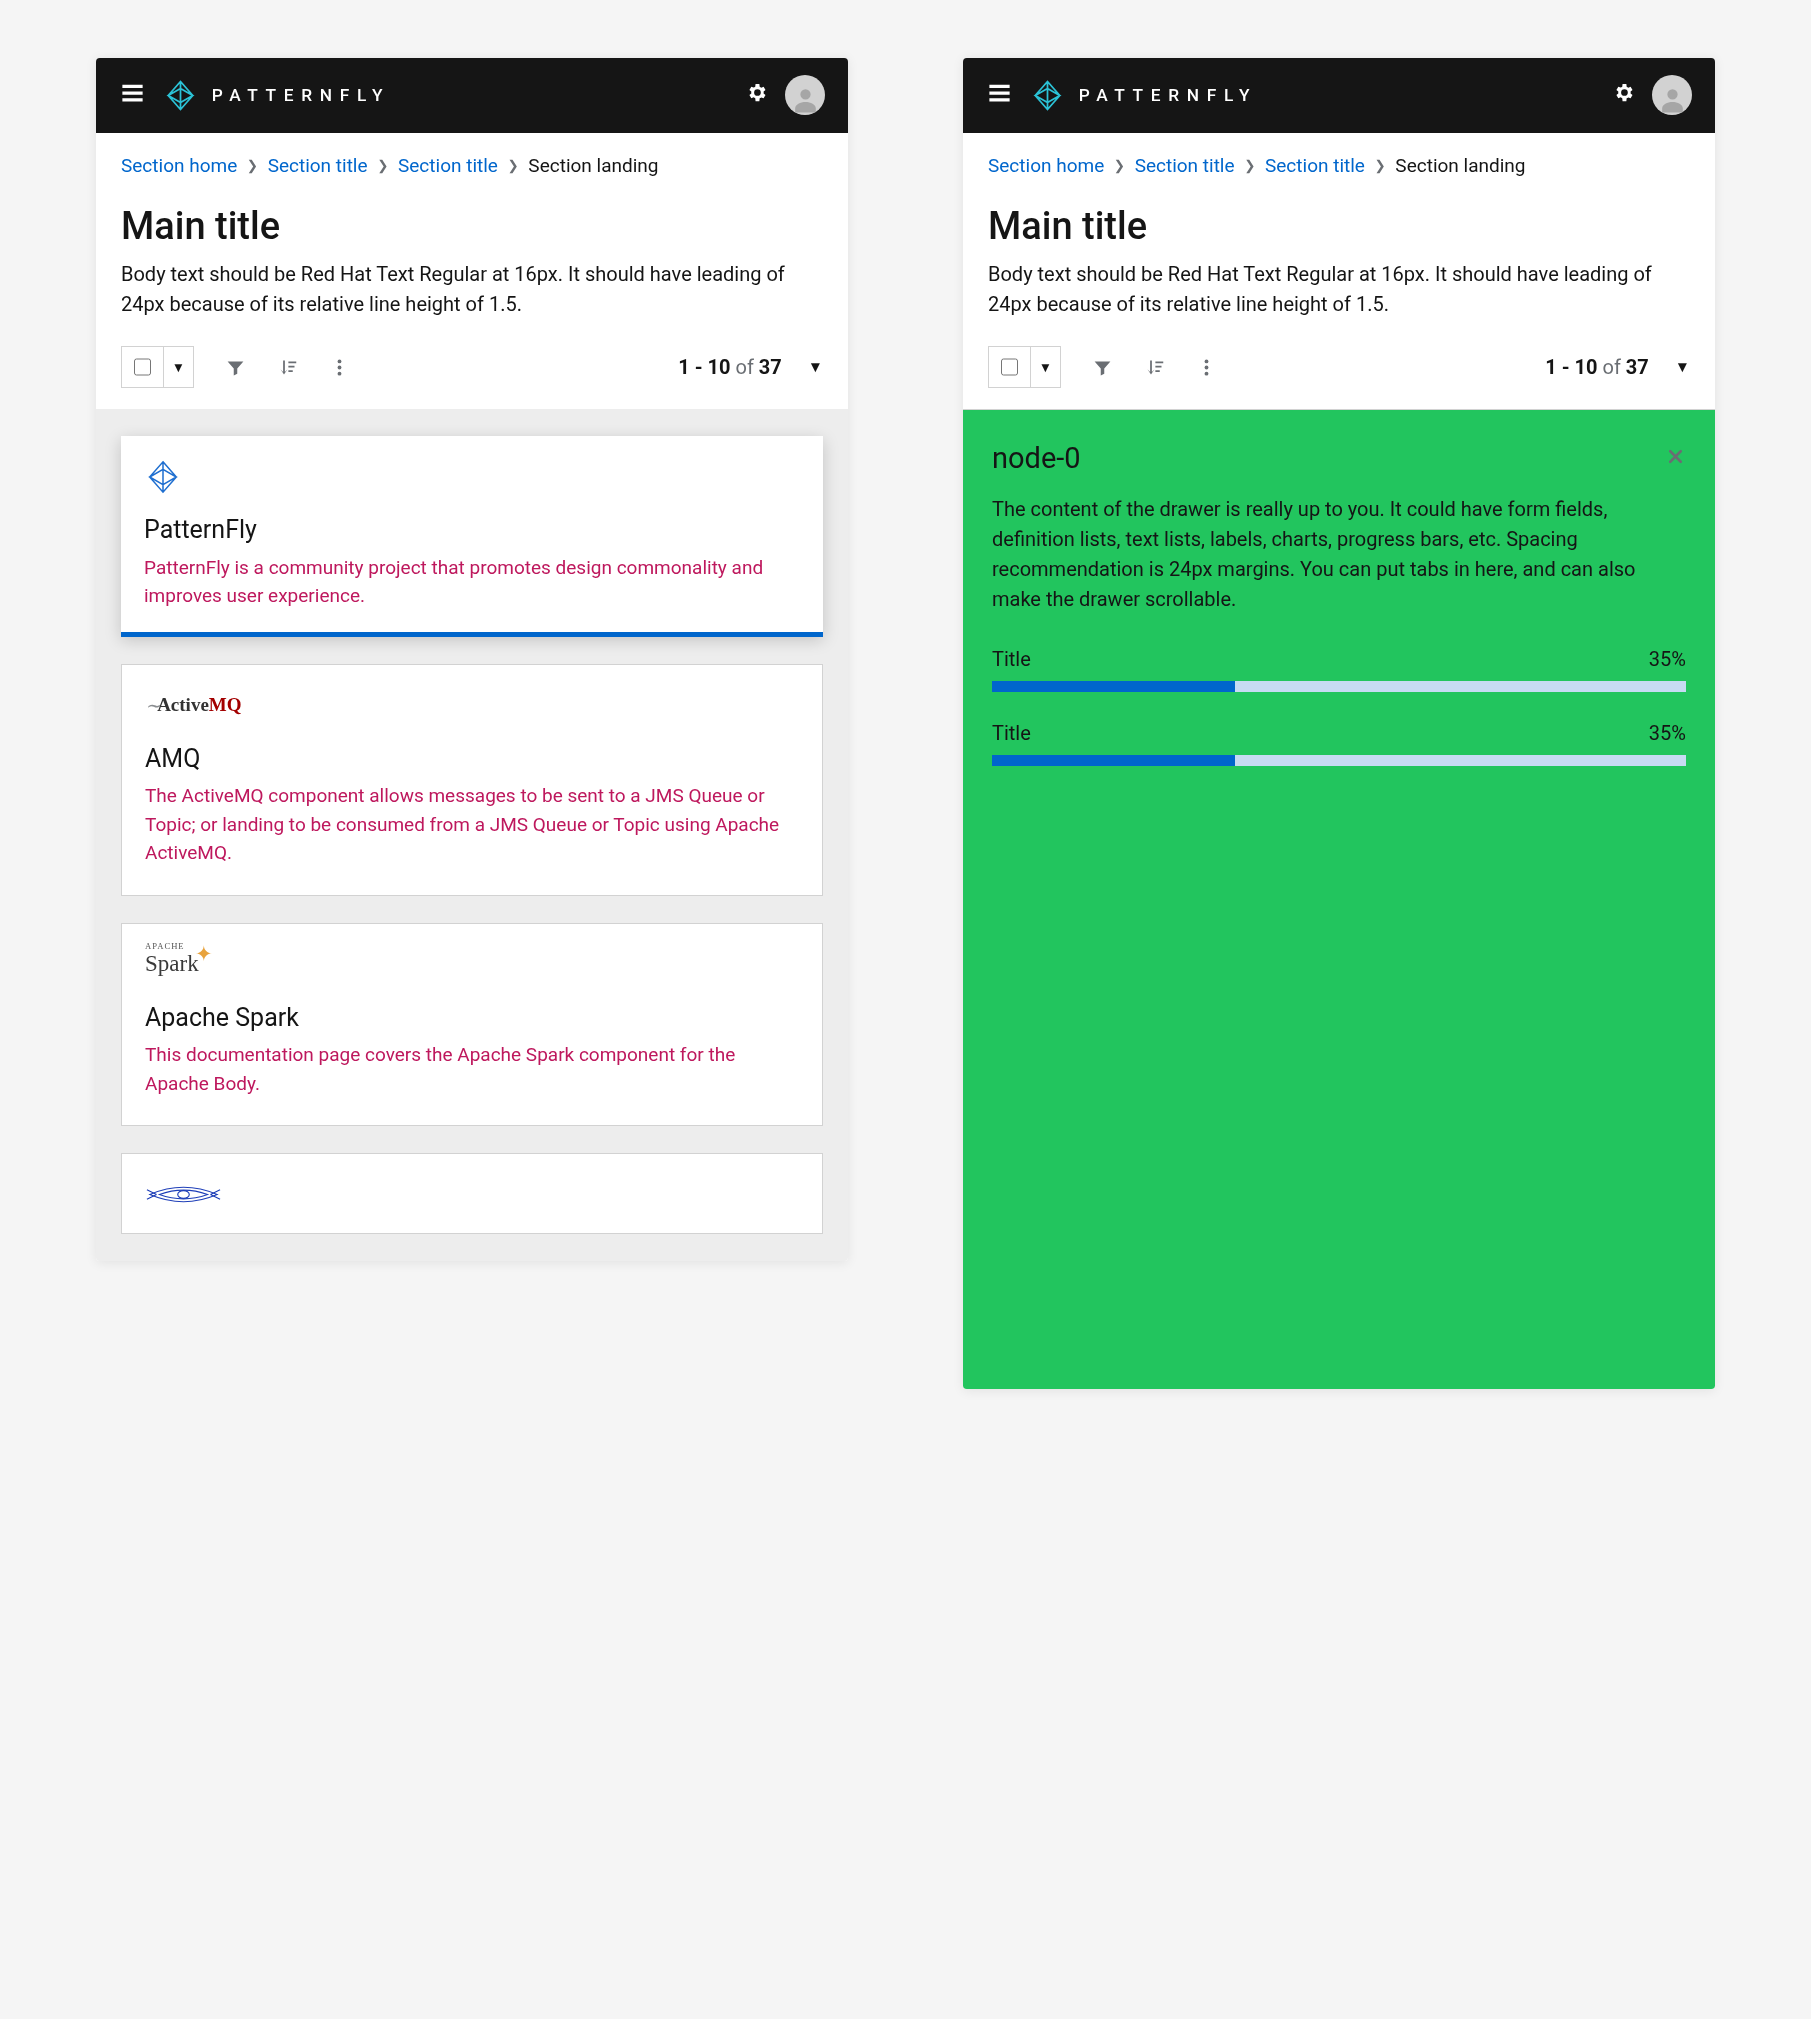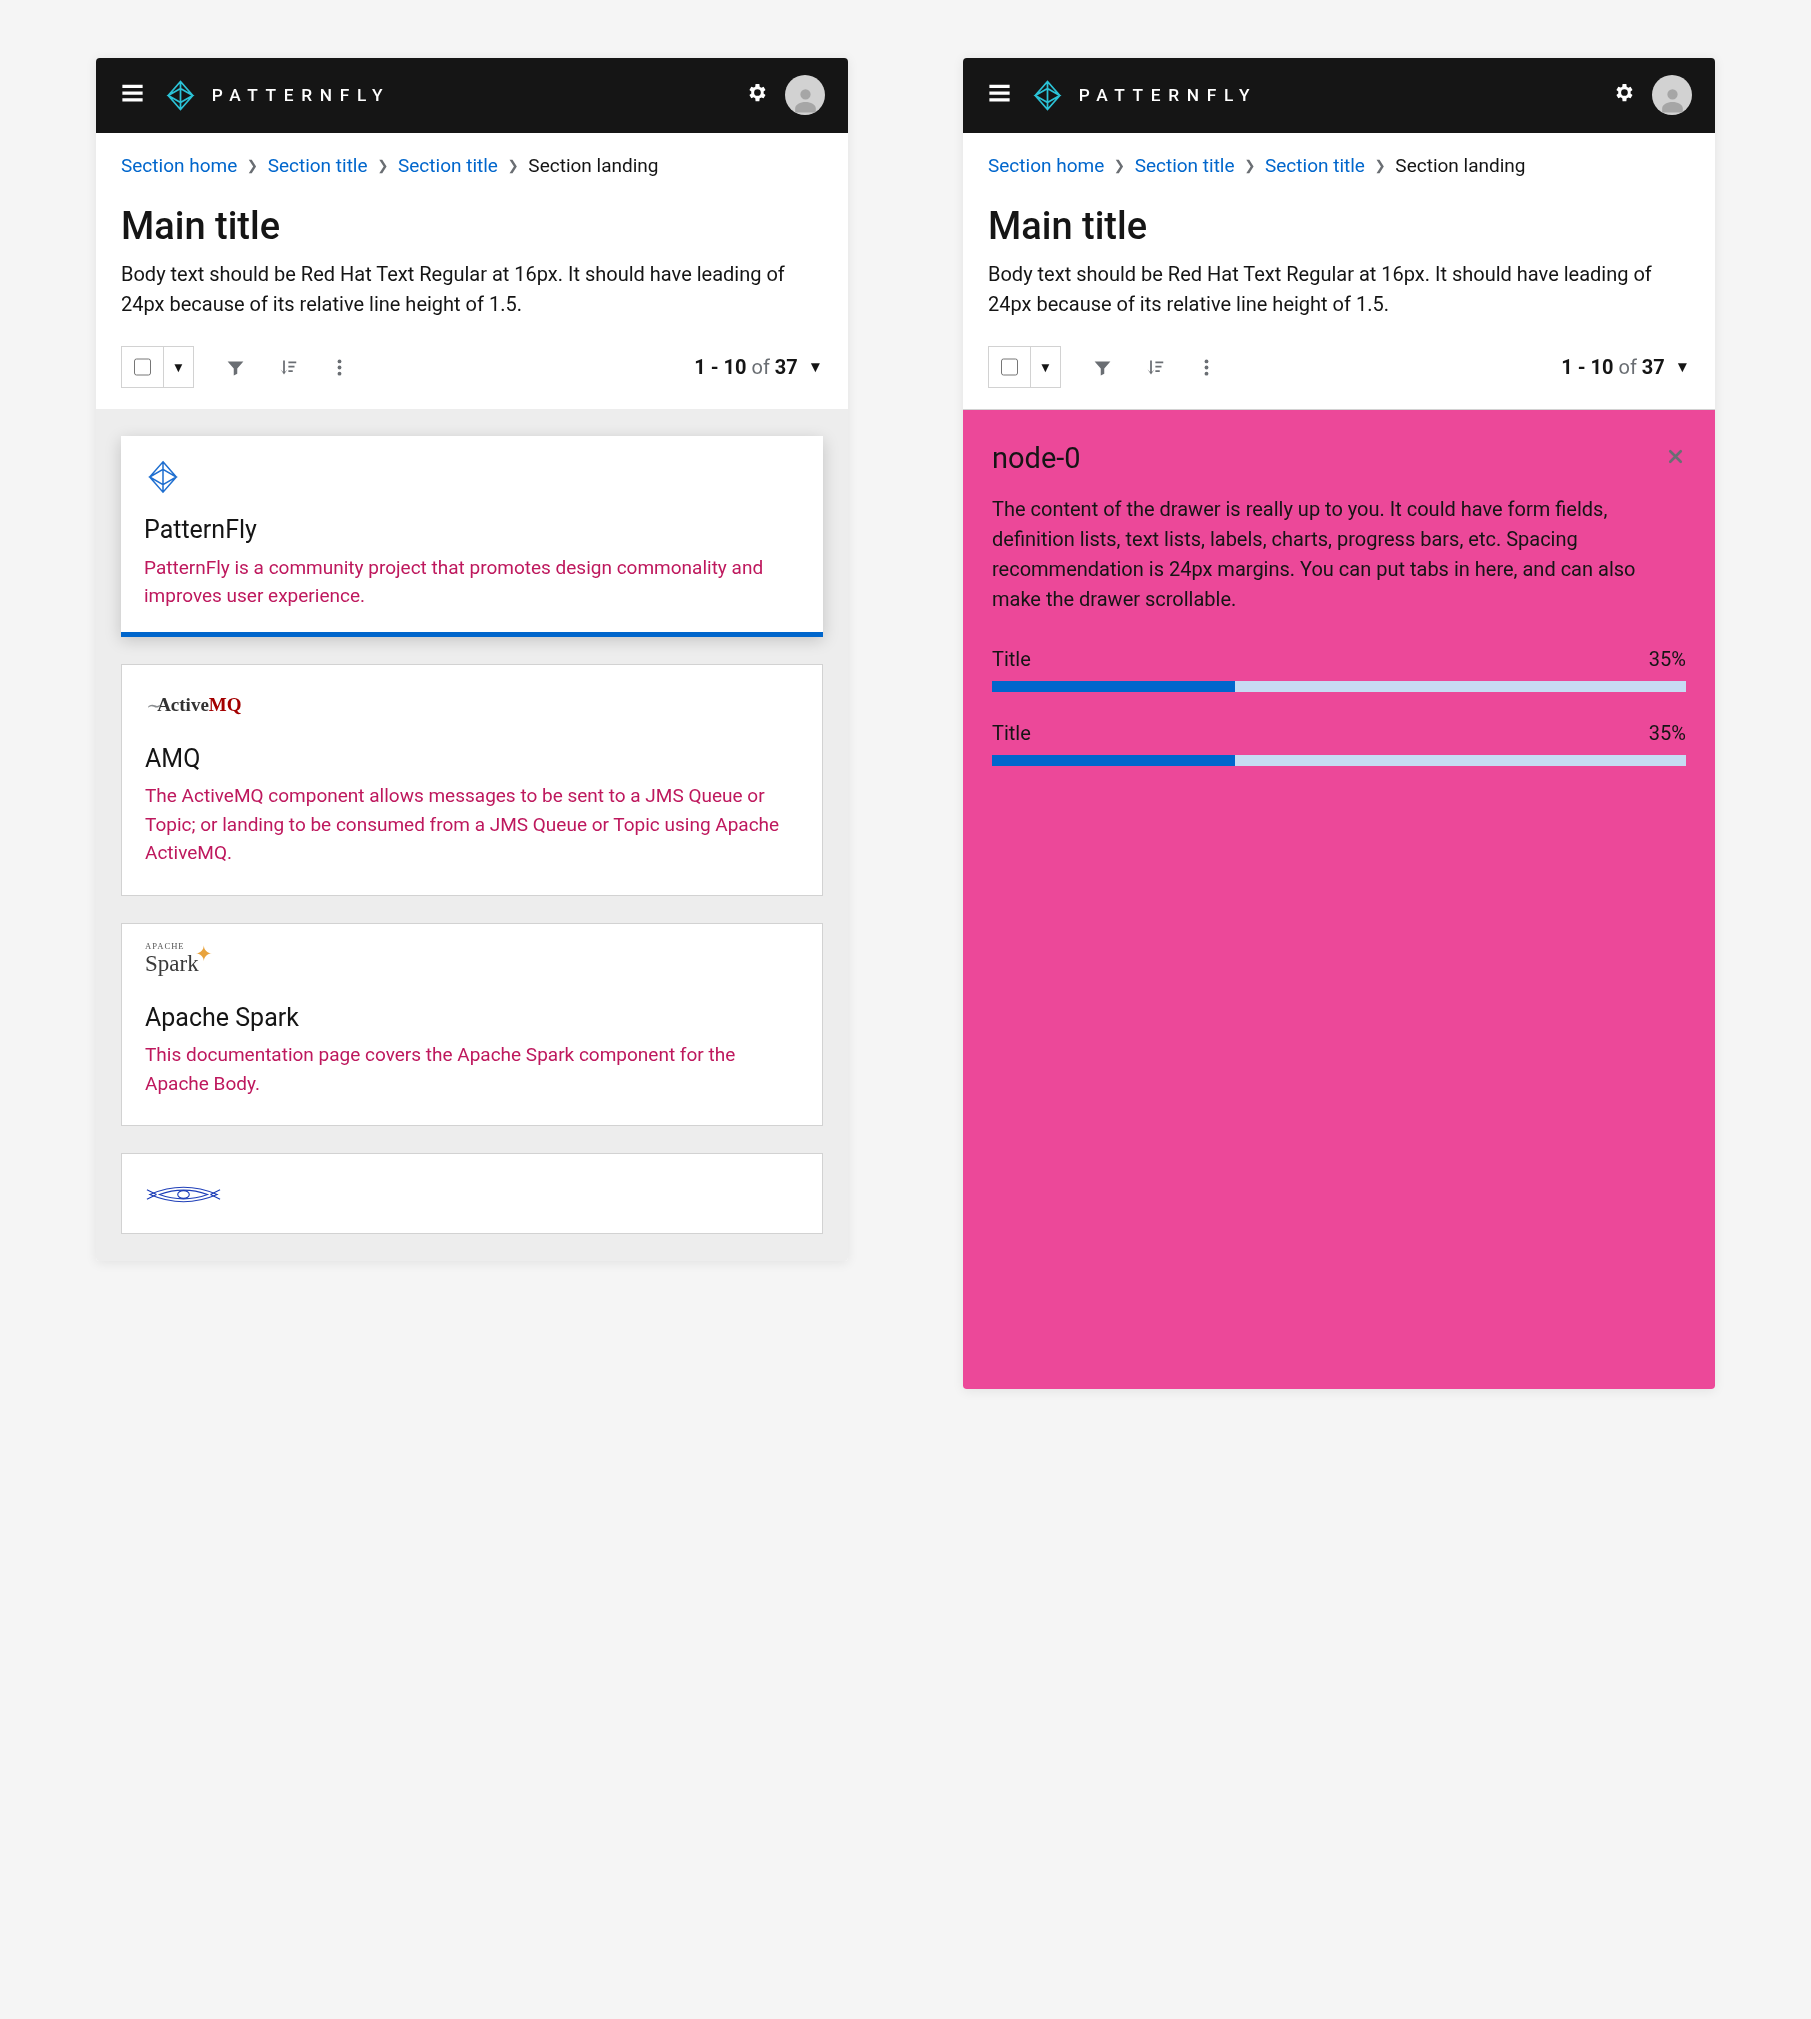--- a/index.html
+++ b/index.html
@@ -68,40 +68,40 @@
   .bulk-select {
     display: flex; align-items: center;
     border: 1px solid #d2d2d2; height: 42px;
   }
   .bulk-select .cb { width: 42px; display:flex; align-items:center; justify-content:center; border-right: 1px solid #d2d2d2; height:100%;}
   .bulk-select .cb input { width:17.3px; height:17.3px; }
   .bulk-select .caret { width: 29px; text-align:center; color:#151515; font-size:13.4px; }
   .tb-icon { color:#6a6e73; font-size:21px; cursor:pointer; }
   .tb-icon svg { width:21px; height:21px; fill:#6a6e73; display:block;}
   .kebab { letter-spacing: 0; }
-  .pagination { margin-left:auto; display:flex; align-items:center; gap:10px; font-size:20px; color:#151515;}
+  .pagination { margin-left:auto; display:flex; align-items:center; gap:26px; font-size:20px; color:#151515;}
   .pagination .light { color:#6a6e73; }
   .pagination .caret { color:#151515; font-size:15.4px; }
   
   .card-list { background:#ededed; padding: 27px 25px; display:flex; flex-direction:column; gap:27px; }
   .card {
     background:#fff; border:1px solid #d2d2d2; padding:23px 23px 27px;
   }
   .card.selected {
     border: none;
     box-shadow: 0 3.8px 15.4px rgba(0,0,0,.18);
     border-bottom: 5.8px solid #0066cc;
     padding-bottom: 21px;
   }
   .card-logo { height: 35px; margin-bottom: 21px; display:flex; align-items:center;}
   .card-title { font-size: 25px; font-weight: 400; color:#151515; margin-bottom: 9.6px;}
   .card-desc { font-size: 19px; line-height:1.5; color:#be185d; }
   .card.partial { padding-bottom: 0; }
   
-  .drawer-body { background:#ec4899; border-top:1px solid #d2d2d2; padding: 31px 29px; min-height: 980px;}
+  .drawer-body { background:#22c55e; border-top:1px solid #d2d2d2; padding: 31px 29px; min-height: 980px;}
   .drawer-head { display:flex; align-items:center; justify-content:space-between; margin-bottom: 19px;}
   .drawer-title { font-size: 29px; font-weight:400; color:#151515;}
   .drawer-close { color:#6a6e73; cursor:pointer; }
   .drawer-close svg { width:21px; height:21px; fill:#6a6e73; }
   .drawer-text { font-size:20px; line-height:1.5; color:#151515; margin-bottom: 33px;}
   .progress { margin-bottom: 29px; }
   .progress-row { display:flex; justify-content:space-between; font-size:20px; color:#151515; margin-bottom:9.6px;}
   .progress-bar { height: 11.5px; background:#c7dbf3; position:relative; }
   .progress-fill { position:absolute; left:0; top:0; bottom:0; background:#0066cc; }
   

